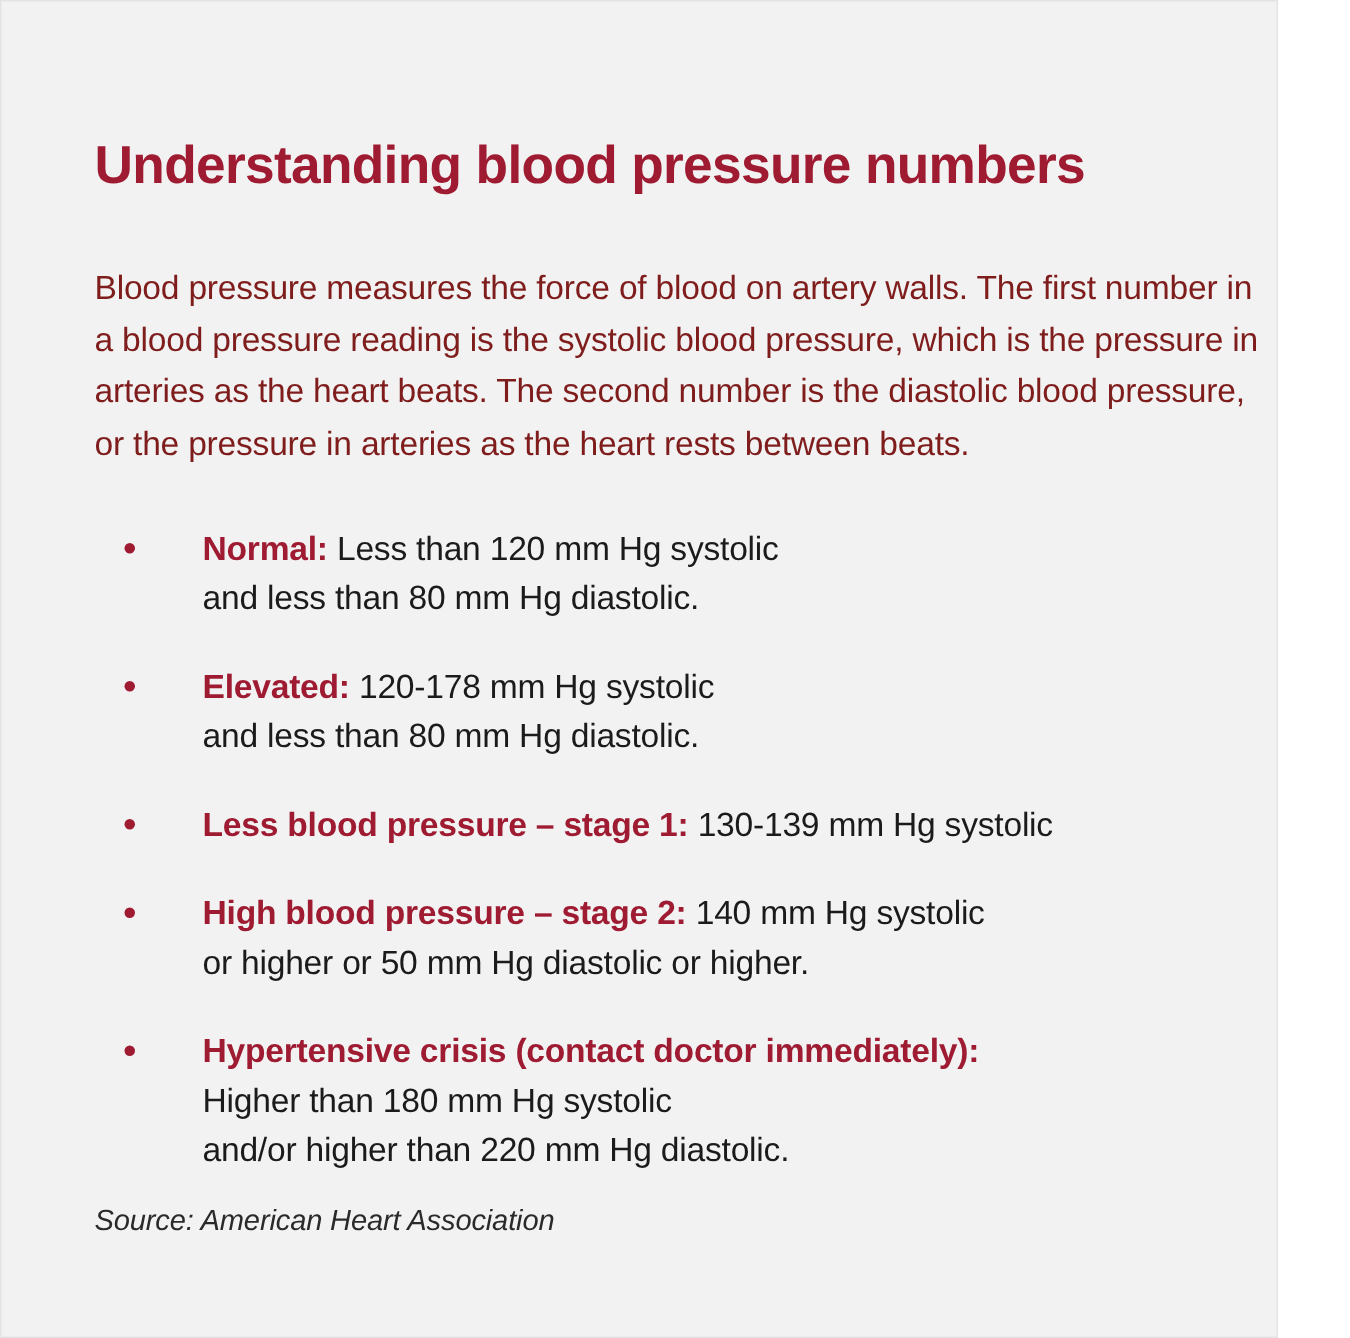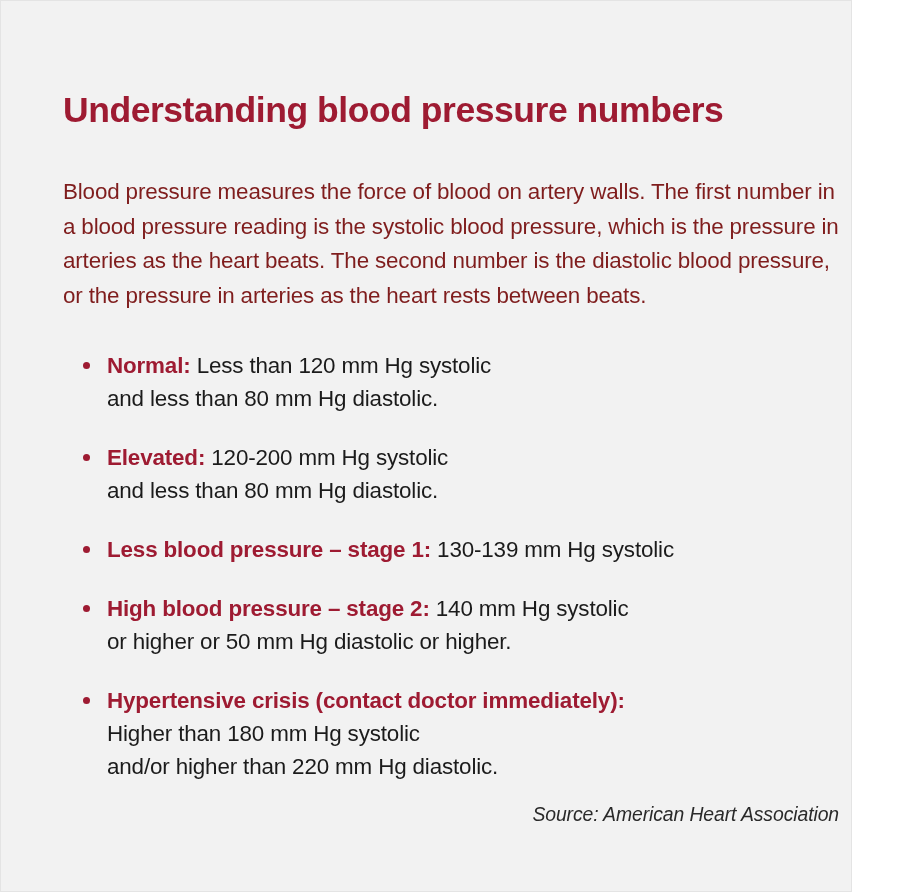--- a/index.html
+++ b/index.html
@@ -83,28 +83,28 @@
     background: #9e1b32;
   }
 
   .bullet-label {
     font-weight: 700;
     color: #9e1b32;
   }
 
   .bullet-line {
     display: block;
+    margin-left: 28px;
   }
 
   #source {
     position: absolute;
     left: 62px;
     top: 802px;
     width: 776px;
-    text-align: right;
     font-size: 19.4px;
     font-style: italic;
     color: #2a2a2a;
     letter-spacing: -0.1px;
   }
 </style>
 </head>
 <body>
 
 <div id="card">
@@ -116,21 +116,21 @@
   <ul id="bullet-list">
 
     <li class="bullet-item">
       <span class="bullet-dot"></span>
       <span class="bullet-line"><span class="bullet-label">Normal:</span><span> Less than 120 mm Hg systolic</span></span>
       <span class="bullet-line">and less than 80 mm Hg diastolic.</span>
     </li>
 
     <li class="bullet-item">
       <span class="bullet-dot"></span>
-      <span class="bullet-line"><span class="bullet-label">Elevated:</span><span> 120-200 mm Hg systolic</span></span>
+      <span class="bullet-line"><span class="bullet-label">Elevated:</span><span> 120-178 mm Hg systolic</span></span>
       <span class="bullet-line">and less than 80 mm Hg diastolic.</span>
     </li>
 
     <li class="bullet-item">
       <span class="bullet-dot"></span>
       <span class="bullet-line"><span class="bullet-label">Less blood pressure – stage 1:</span><span> 130-139 mm Hg systolic</span></span>
     </li>
 
     <li class="bullet-item">
       <span class="bullet-dot"></span>

